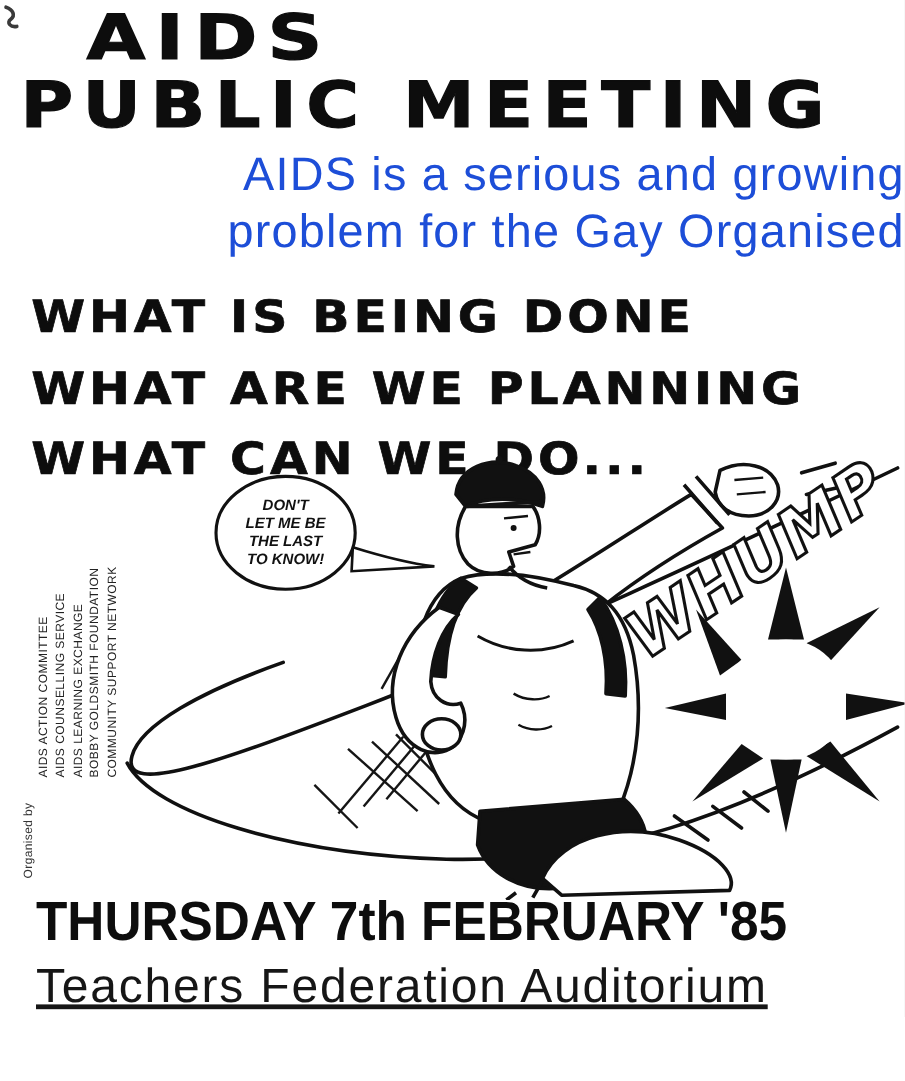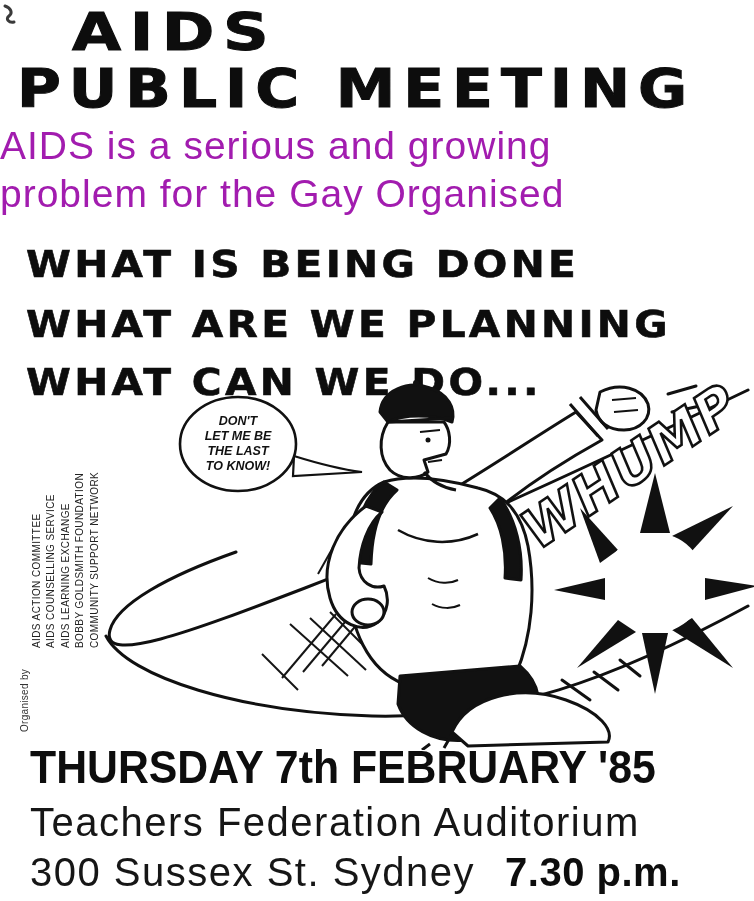--- a/index.html
+++ b/index.html
@@ -10,22 +10,22 @@
   .abs{position:absolute;}
   
   .headline{
     font-family:"DejaVu Sans",sans-serif;font-weight:700;color:#0d0d0d;
     white-space:nowrap;transform-origin:left center;
     -webkit-text-stroke:1px #0d0d0d;line-height:1;
   }
   #title-line1{top:6px;left:72px;font-size:52px;letter-spacing:7px;transform:scaleX(1.22);}
   #title-line2{top:62px;left:17px;font-size:53px;letter-spacing:7px;transform:scaleX(1.13);}
   .subtitle{
-    width:754px;text-align:left;font-size:39px;font-weight:400;
-    color:#a21caf;letter-spacing:1px;line-height:1;white-space:nowrap;
+    width:754px;text-align:right;font-size:39px;font-weight:400;
+    color:#1d4ed8;letter-spacing:1px;line-height:1;white-space:nowrap;
   }
   #subtitle1{top:126px;}
   #subtitle2{top:174px;}
   .question{
     font-family:"DejaVu Sans",sans-serif;font-weight:700;color:#0d0d0d;
     font-size:37px;letter-spacing:3px;line-height:1;white-space:nowrap;
     transform-origin:left center;transform:scaleX(1.1);left:26px;
     -webkit-text-stroke:0.6px #0d0d0d;
   }
   #question-0{top:246px;}
@@ -42,21 +42,21 @@
     left:-26px;top:673px;width:104px;height:14px;
     transform:rotate(-90deg);transform-origin:center;
     font-size:10px;color:#333;letter-spacing:0.3px;white-space:nowrap;
   }
   
   .footer-bold{
     font-weight:700;font-size:46px;line-height:1;color:#0d0d0d;white-space:nowrap;
     transform-origin:left center;transform:scaleX(0.93);letter-spacing:0px;
   }
   #date-line{top:744px;left:30px;}
-  .footer-reg{font-weight:400;font-size:40px;line-height:1;color:#161616;white-space:nowrap;letter-spacing:1.5px;}
+  .footer-reg{font-weight:400;font-size:40px;line-height:1;color:#161616;white-space:nowrap;letter-spacing:1.5px;text-decoration:underline;}
   #venue-line{top:802px;left:30px;}
   #address-row{top:852px;left:30px;display:flex;align-items:baseline;gap:30px;}
   #time-text{font-weight:700;letter-spacing:0.5px;color:#0d0d0d;}
   #artwork{top:378px;left:0px;}
   .bubble-text{font-family:"Liberation Sans",sans-serif;font-weight:700;font-style:italic;}
 </style>
 </head>
 <body>
 
 <div id="poster">
@@ -162,18 +162,14 @@
       <text x="238" y="92" text-anchor="middle" class="bubble-text" font-size="12.5" fill="#111">TO KNOW!</text>
     </g>
   </svg>
 
   <svg class="abs" style="top:4px;left:1px" width="18" height="22" viewBox="0 0 18 22">
     <path d="M4,2 C10,4 12,9 8,12 C4,15 8,19 13,18" fill="none" stroke="#3a3a3a" stroke-width="3" stroke-linecap="round"></path>
   </svg>
 
   <div id="date-line" class="abs footer-bold">THURSDAY 7th FEBRUARY '85</div>
   <div id="venue-line" class="abs footer-reg">Teachers Federation Auditorium</div>
-  <div id="address-row" class="abs footer-reg">
-    <span id="address-text">300 Sussex St. Sydney</span>
-    <span id="time-text">7.30 p.m.</span>
-  </div>
 
 </div>
 
 </body></html>

